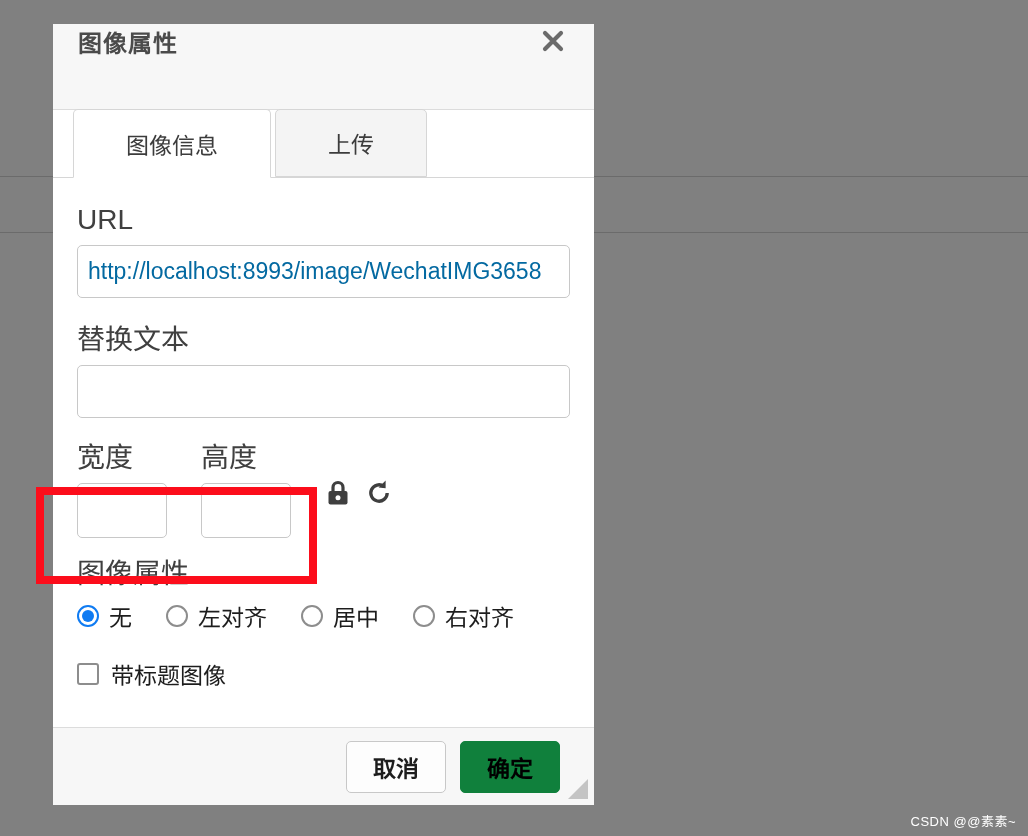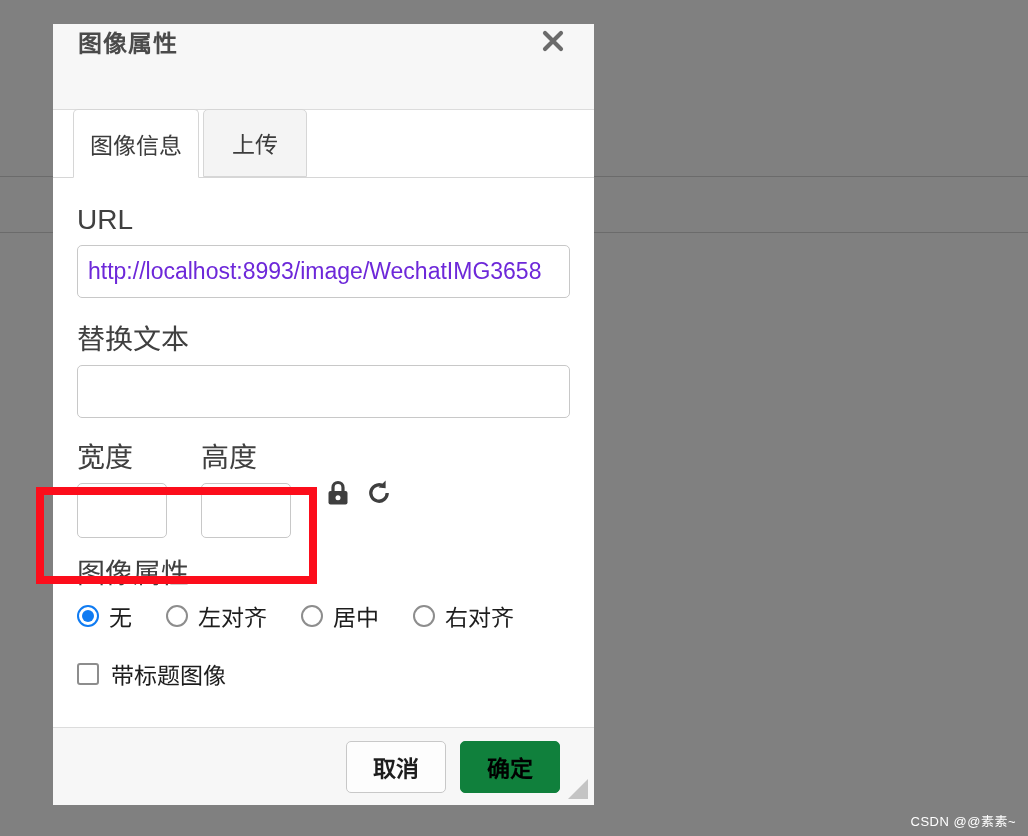--- a/index.html
+++ b/index.html
@@ -87,21 +87,21 @@
     height: 68px;
     min-width: 104px;
     box-sizing: border-box;
     display: flex;
     align-items: center;
     justify-content: center;
     font-size: 23px;
     color: #3c3c3c;
     border: 1px solid #d6d6d6;
     border-radius: 5px 5px 0 0;
-    padding: 0 16px;
+    padding: 0 52px;
     cursor: pointer;
     background: #f4f4f4;
     position: relative;
   }
   .tab.active {
     background: #ffffff;
     border-bottom-color: #ffffff;
     z-index: 2;
     margin-bottom: -1px;
     height: 69px;
@@ -125,21 +125,21 @@
     white-space: nowrap;
   }
   .text-input {
     box-sizing: border-box;
     width: 100%;
     height: 53px;
     border: 1px solid #c8c8c8;
     border-radius: 5px;
     background: #fff;
     font-size: 23px;
-    color: #6d28d9;
+    color: #0369a1;
     padding: 0 10px;
     font-family: "Liberation Sans", "DejaVu Sans", sans-serif;
     outline: none;
   }
   .field-block { margin-bottom: 24px; }
   .field-block.alt { margin-bottom: 22px; }
 
   
   .dim-row {
     display: flex;

